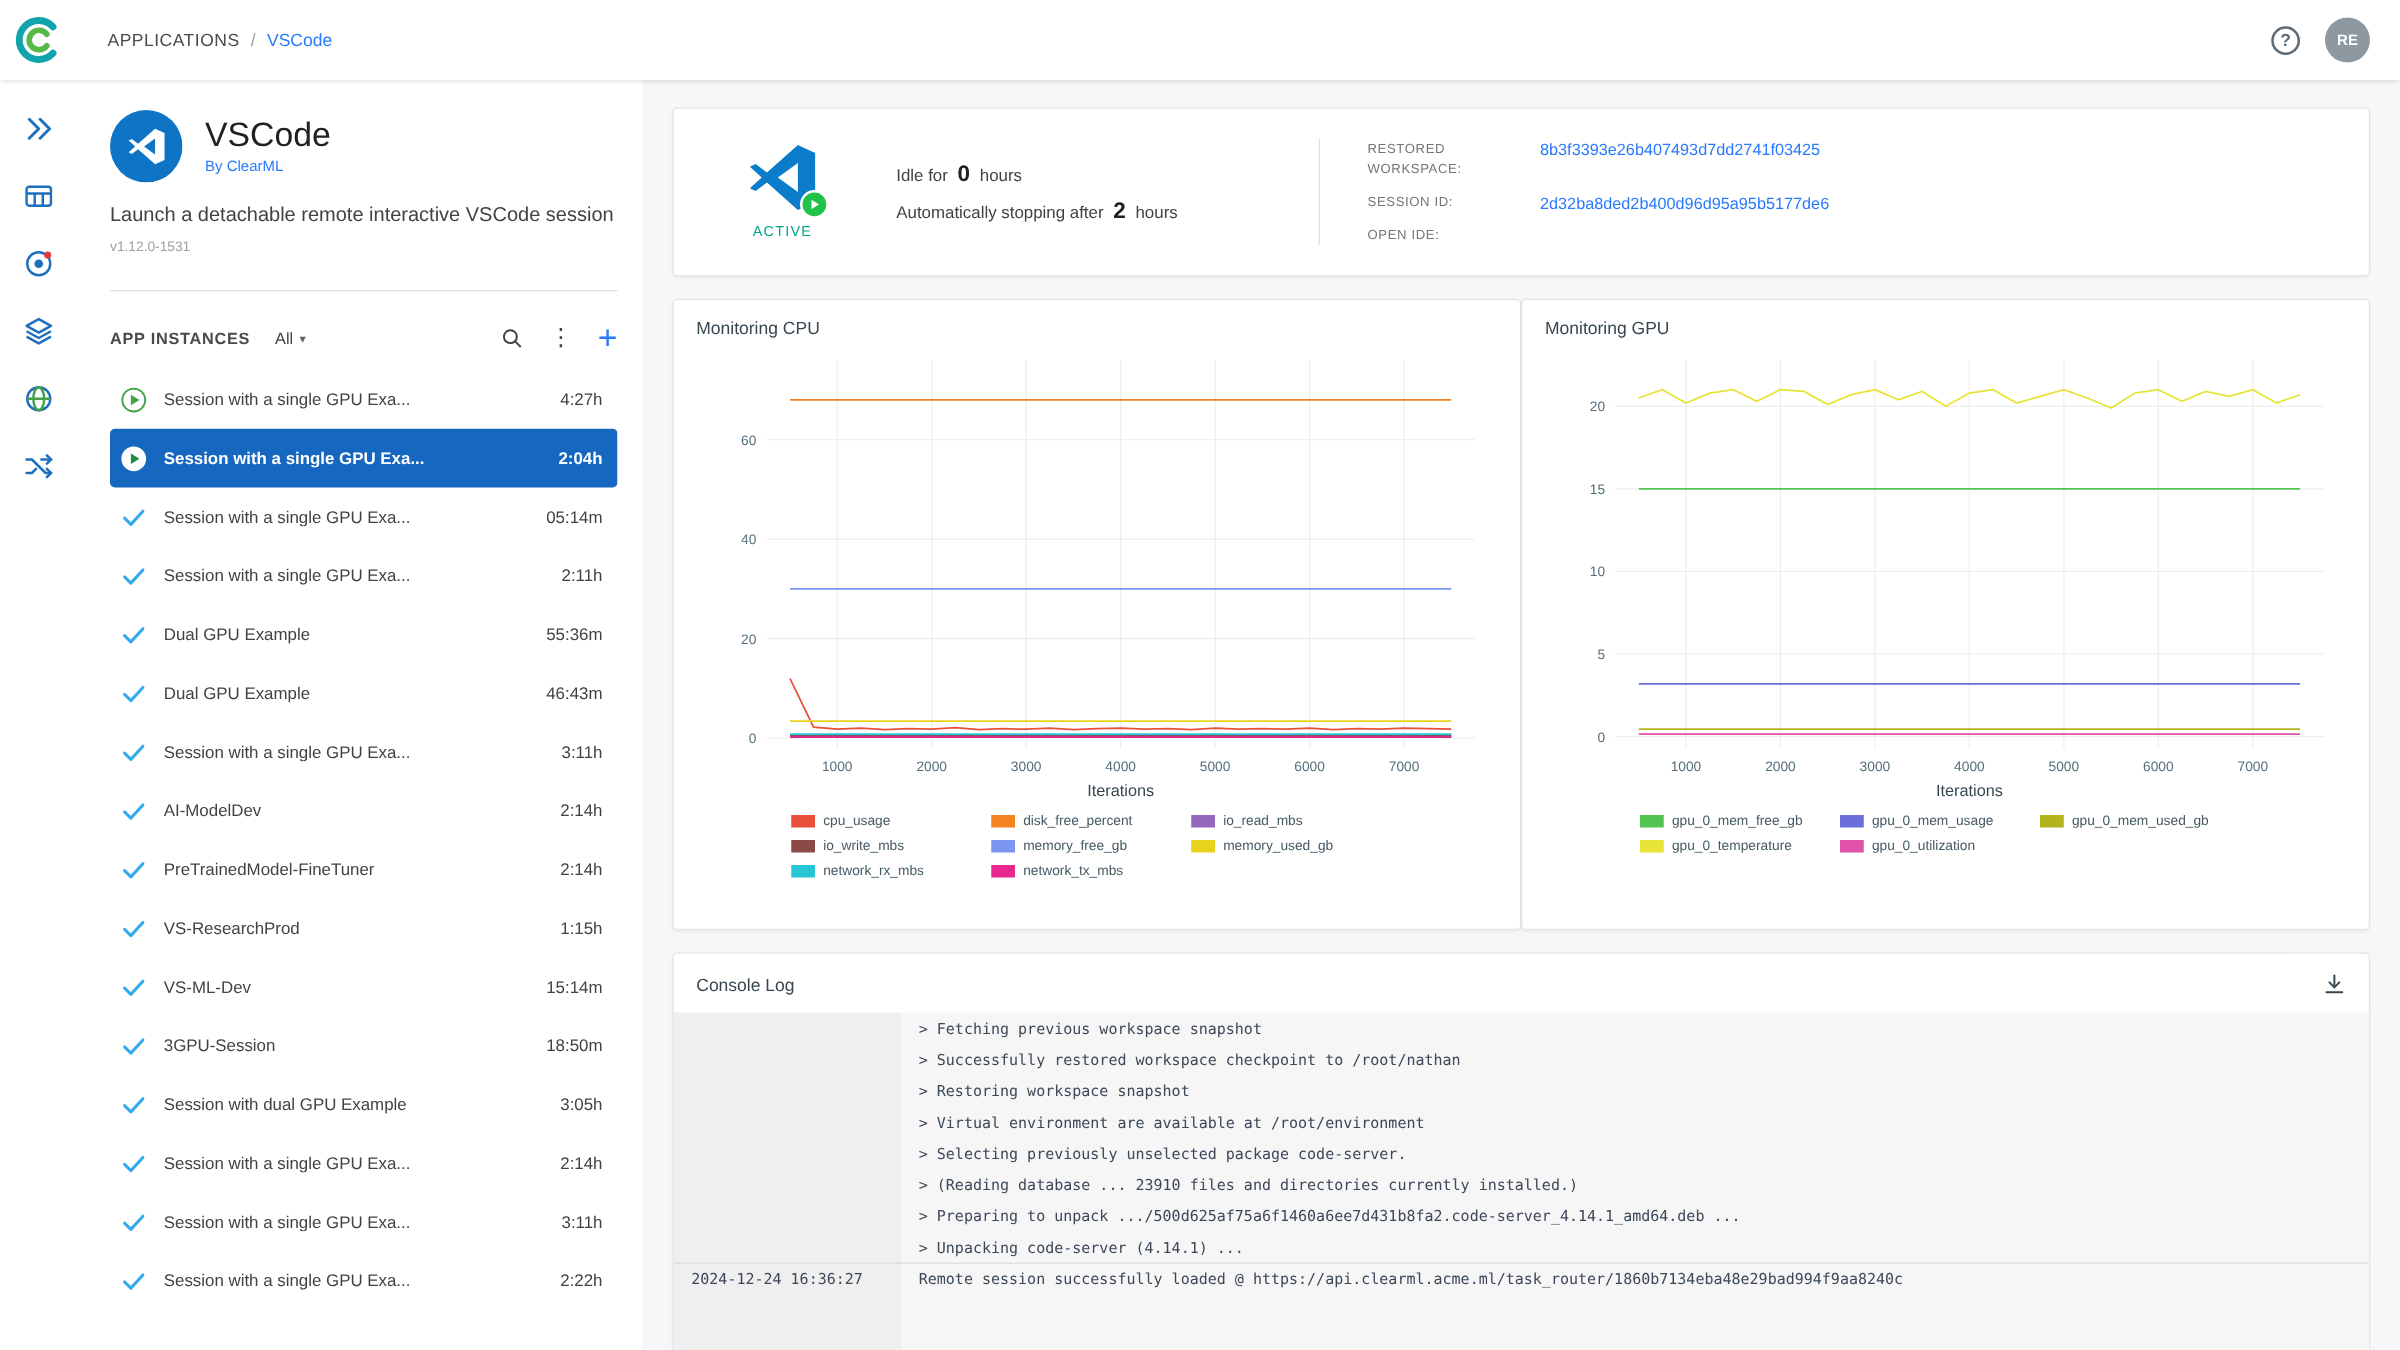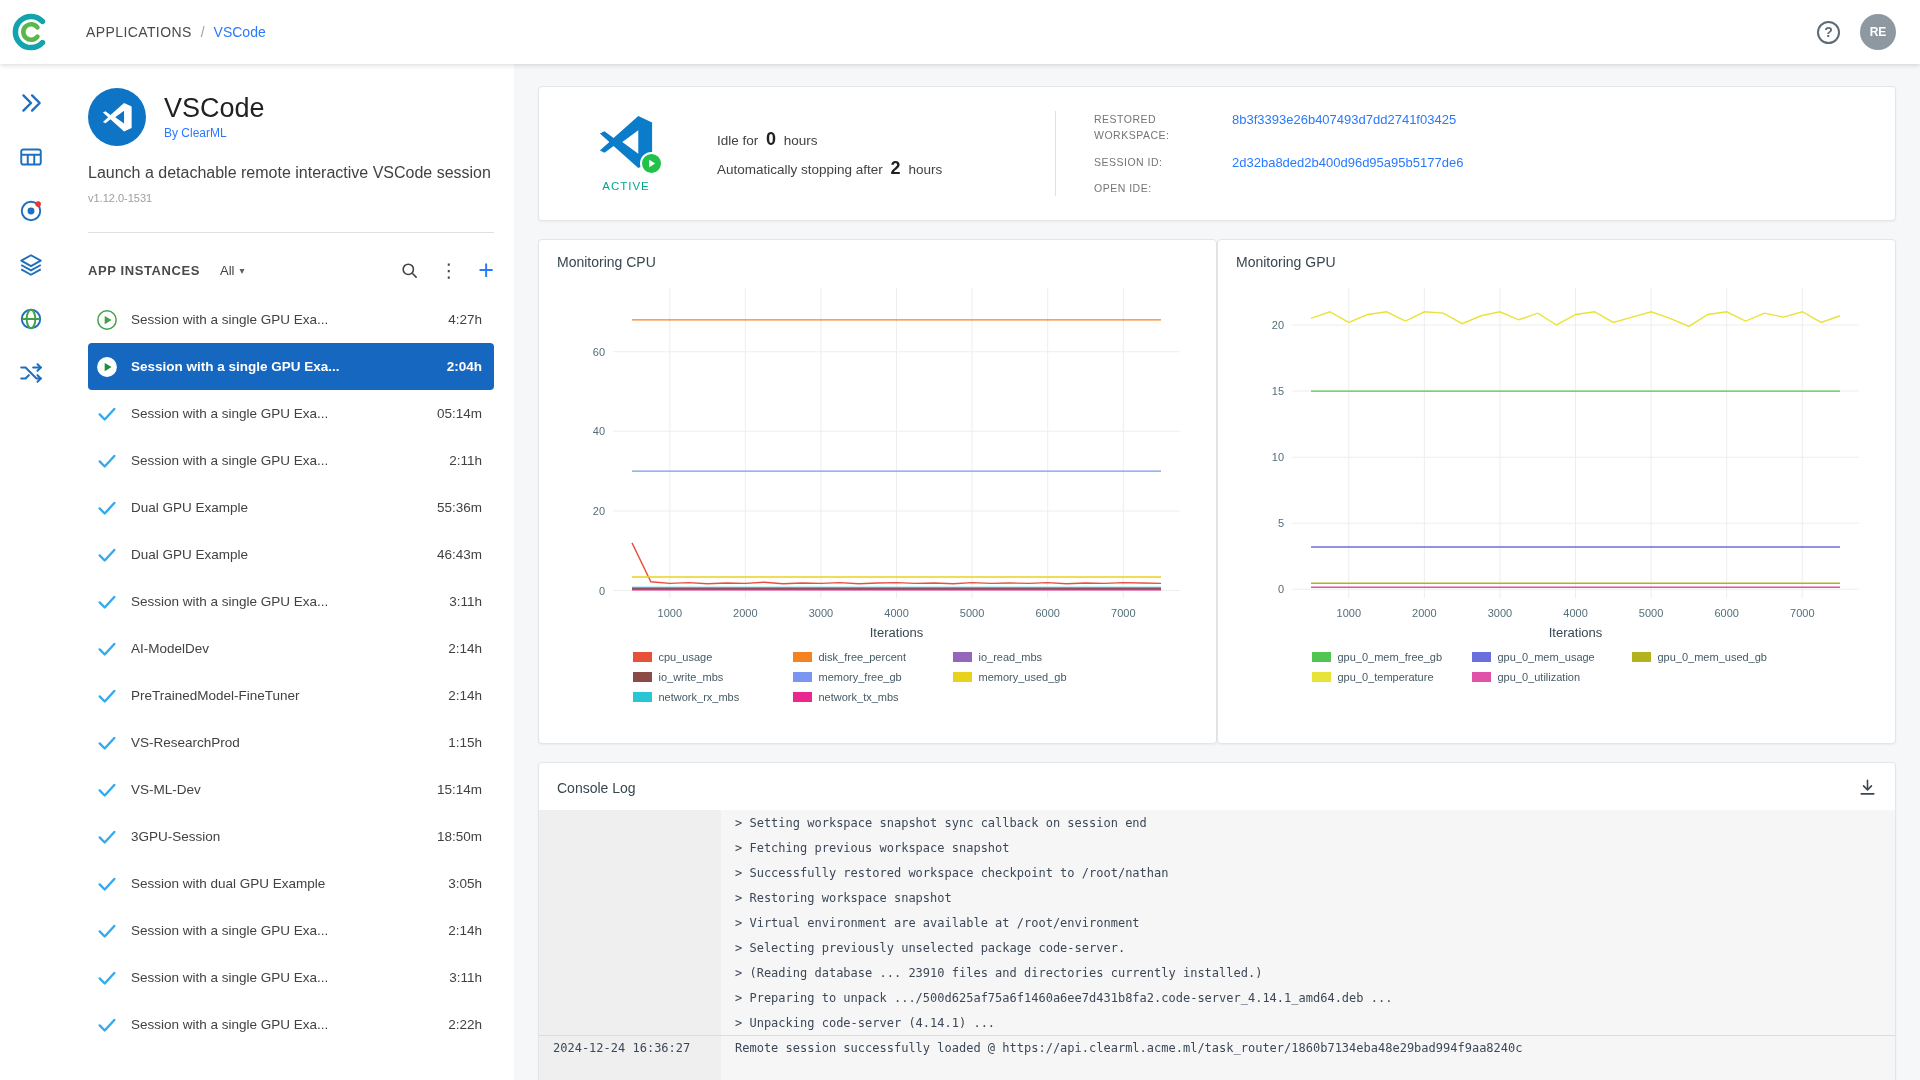--- a/index.html
+++ b/index.html
@@ -531,24 +531,20 @@
           <svg viewBox="0 0 24 24" fill="none" stroke="#37474f" stroke-width="2" stroke-linecap="round">
               <path d="M12 3v11"></path>
               <path d="M7 10l5 5 5-5"></path>
               <path d="M4 20h16"></path>
             </svg>
         </span>
       </div>
       <div class="console-body">
           <div class="console-row">
     <span class="console-gutter"></span>
-    <span class="console-text">&gt; Setting workspace snapshot sync callback on session end</span>
-  </div>
-          <div class="console-row">
-    <span class="console-gutter"></span>
     <span class="console-text">&gt; Fetching previous workspace snapshot</span>
   </div>
           <div class="console-row">
     <span class="console-gutter"></span>
     <span class="console-text">&gt; Successfully restored workspace checkpoint to /root/nathan</span>
   </div>
           <div class="console-row">
     <span class="console-gutter"></span>
     <span class="console-text">&gt; Restoring workspace snapshot</span>
   </div>

